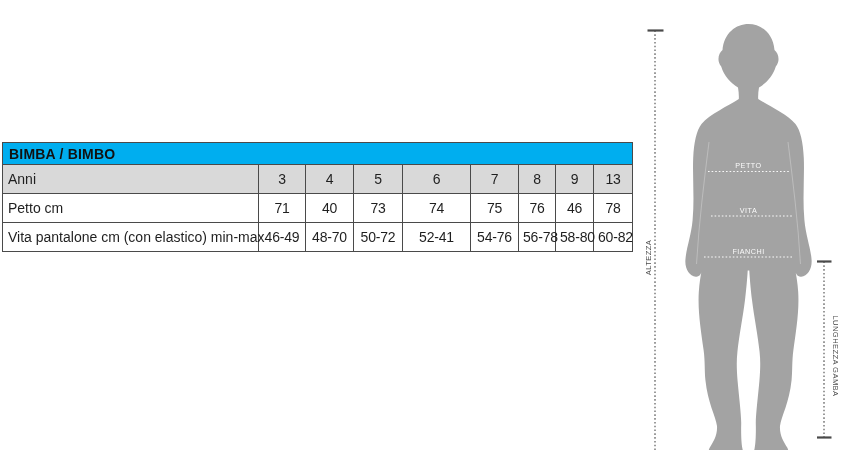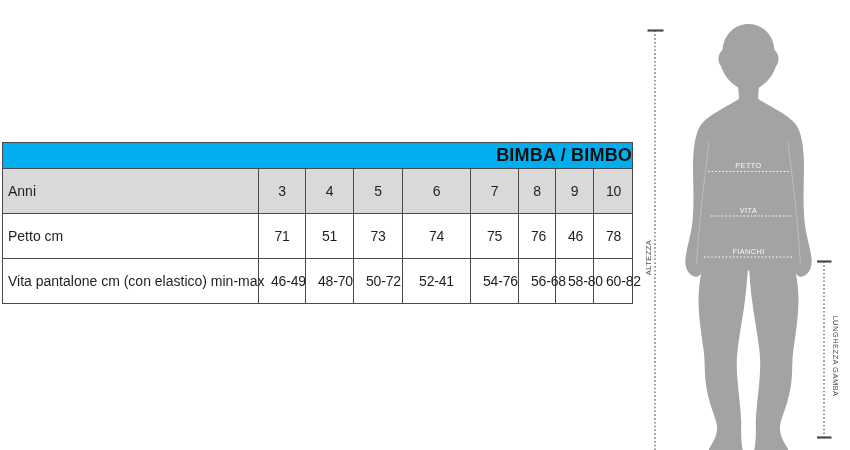--- a/index.html
+++ b/index.html
@@ -12,28 +12,28 @@
 
   
   table.size-table{
     position:absolute;left:2px;top:142px;width:630px;
     border-collapse:collapse;table-layout:fixed;
     font-size:14px;color:#1f1f1f;
   }
   table.size-table th.title{
     background:var(--header-bg,#00AEEF);
     color:var(--header-text,#111111);
-    font-weight:bold;font-size:18px;
-    text-align:right;padding:2px 0 2px 6px;height:17px;
+    font-weight:bold;font-size:14px;
+    text-align:left;padding:2px 0 2px 6px;height:17px;
     border:1px solid var(--border,#4a4a4a);
     letter-spacing:.2px;
   }
   table.size-table td{
     border:1px solid var(--border,#4a4a4a);
-    height:20px;padding:12px;text-align:center;
+    height:20px;padding:4px;text-align:center;
     white-space:nowrap;letter-spacing:-0.2px;margin-top:44px;
   }
   table.size-table td.label{
     text-align:left;padding-left:5px;letter-spacing:0;
   }
   table.size-table tr.alt td{background:var(--alt-bg,#D9D9D9);}
 
   
   .figure-wrap{position:absolute;left:635px;top:0;width:215px;height:450px;margin-top:20px;}
   svg text{font-family:"Liberation Sans", sans-serif;}
@@ -70,41 +70,41 @@
     <tbody>
         <tr class="alt">
           <td class="label">Anni</td>
           <td class="val">3</td>
           <td class="val">4</td>
           <td class="val">5</td>
           <td class="val">6</td>
           <td class="val">7</td>
           <td class="val">8</td>
           <td class="val">9</td>
-          <td class="val">10</td>
+          <td class="val">13</td>
         </tr>
         <tr>
           <td class="label">Petto cm</td>
           <td class="val">71</td>
-          <td class="val">51</td>
+          <td class="val">40</td>
           <td class="val">73</td>
           <td class="val">74</td>
           <td class="val">75</td>
           <td class="val">76</td>
           <td class="val">46</td>
           <td class="val">78</td>
         </tr>
         <tr>
           <td class="label">Vita pantalone cm (con elastico) min-max</td>
           <td class="val">46-49</td>
           <td class="val">48-70</td>
           <td class="val">50-72</td>
           <td class="val">52-41</td>
           <td class="val">54-76</td>
-          <td class="val">56-68</td>
+          <td class="val">56-78</td>
           <td class="val">58-80</td>
           <td class="val">60-82</td>
         </tr>
       </tbody>
   </table>
 
   <div class="figure-wrap">
     <svg width="215" height="450" viewBox="0 0 215 450">
 
       <path class="silhouette" d="

